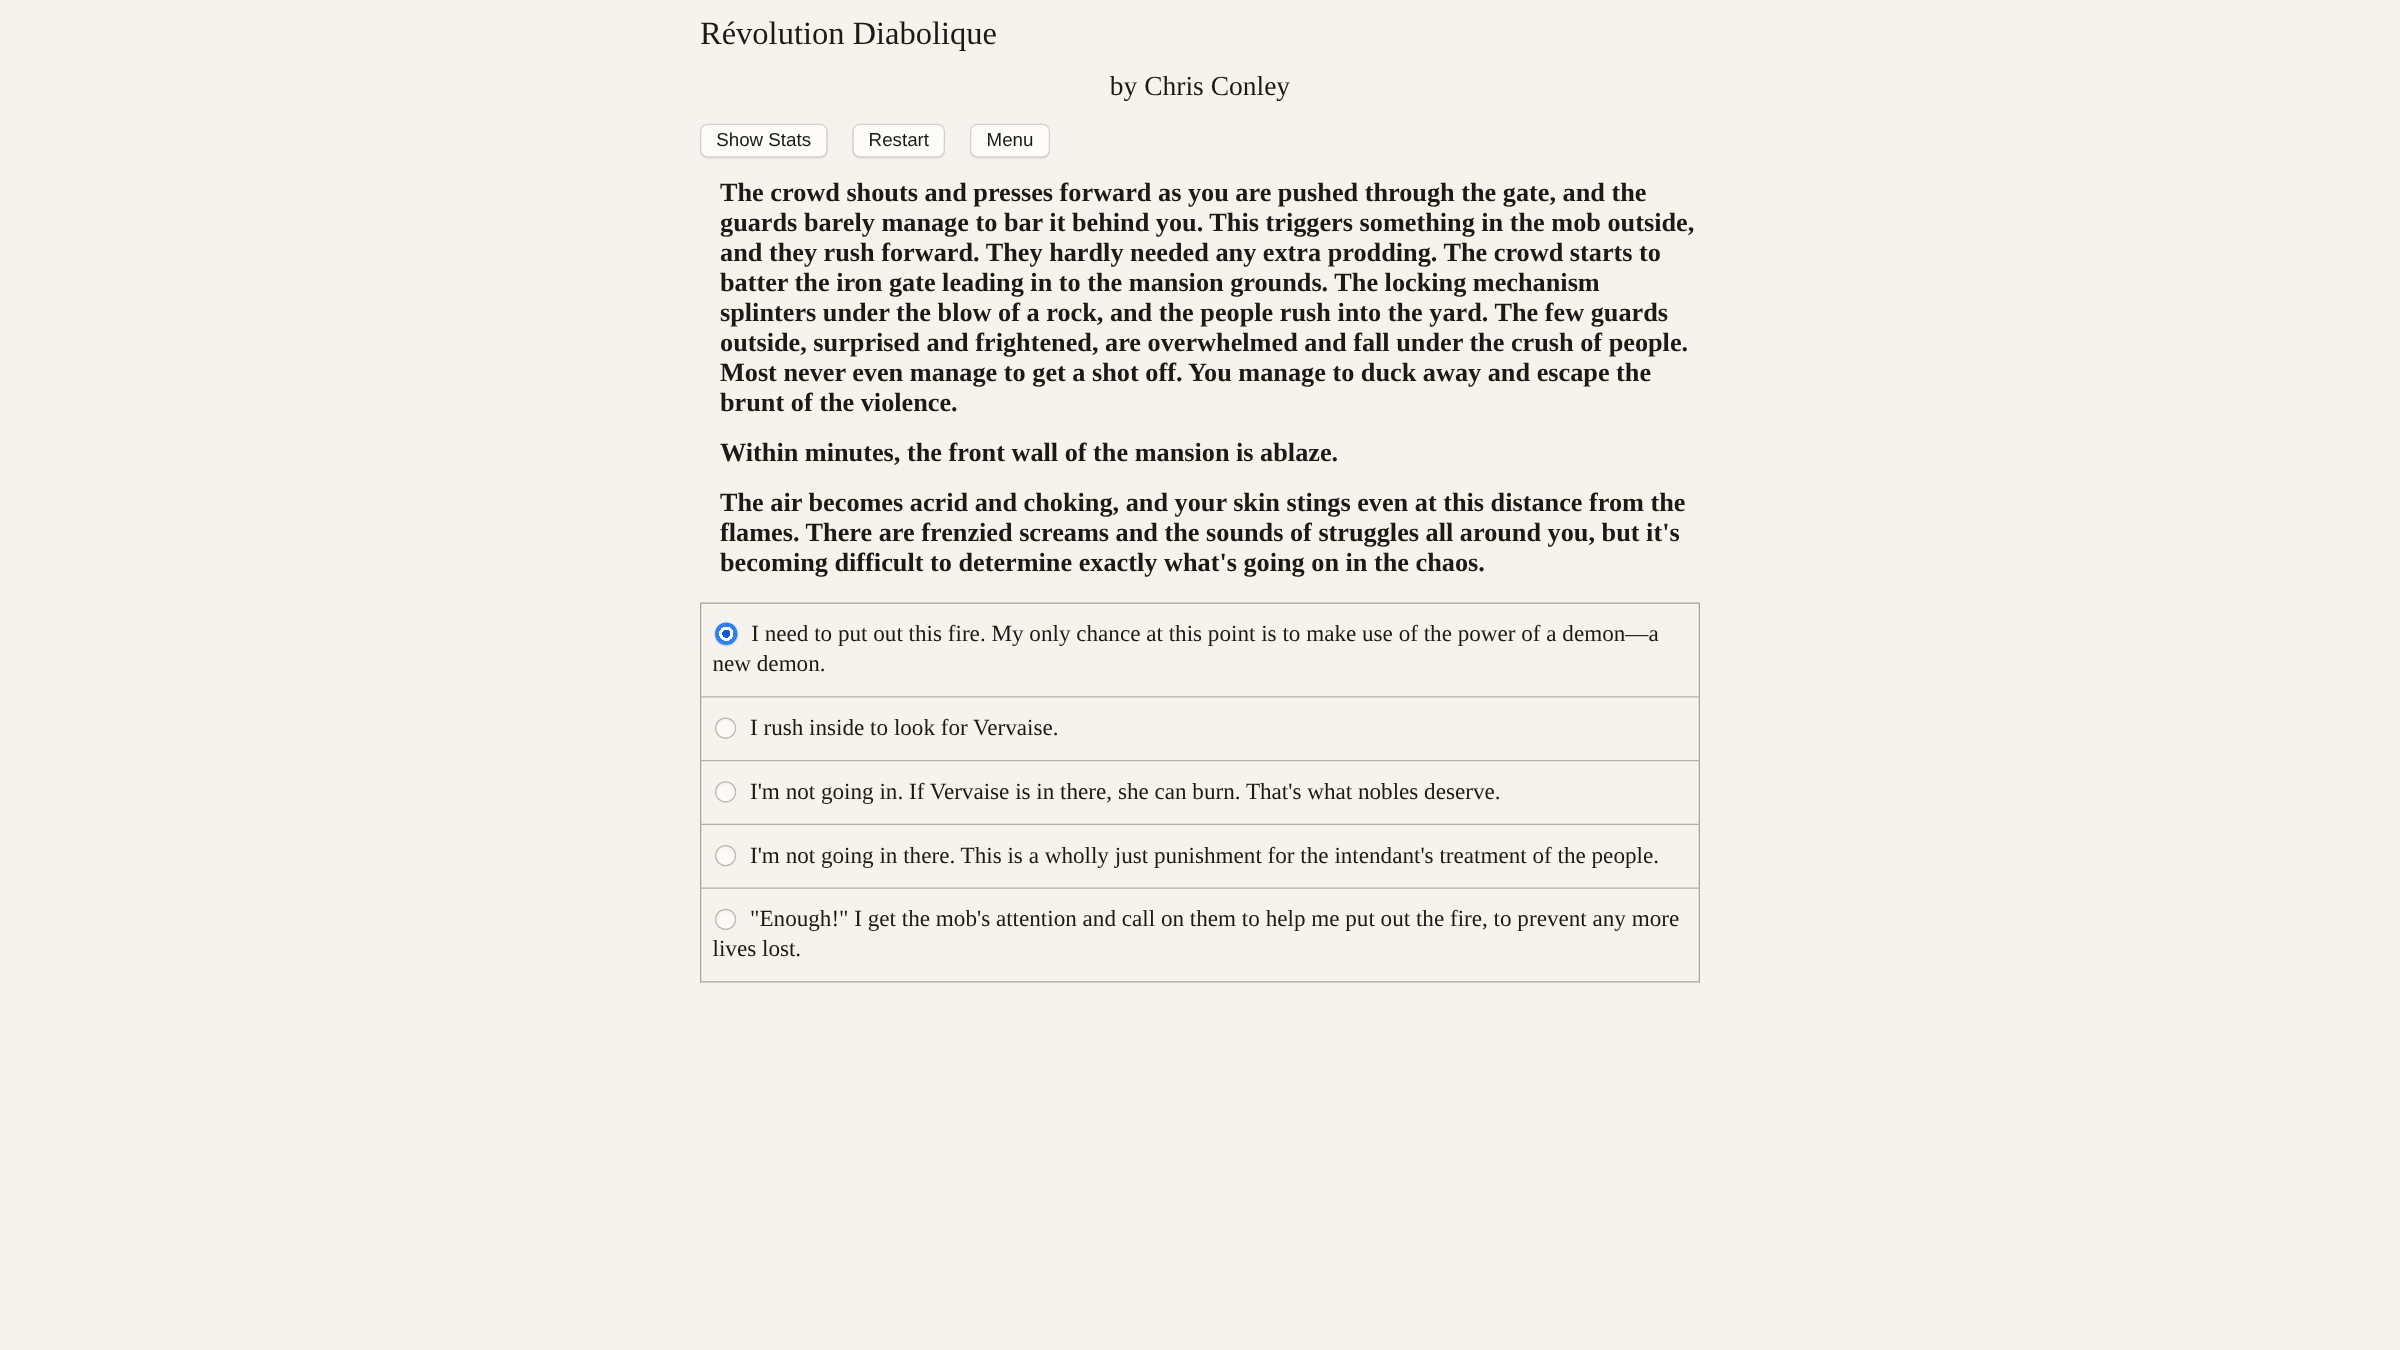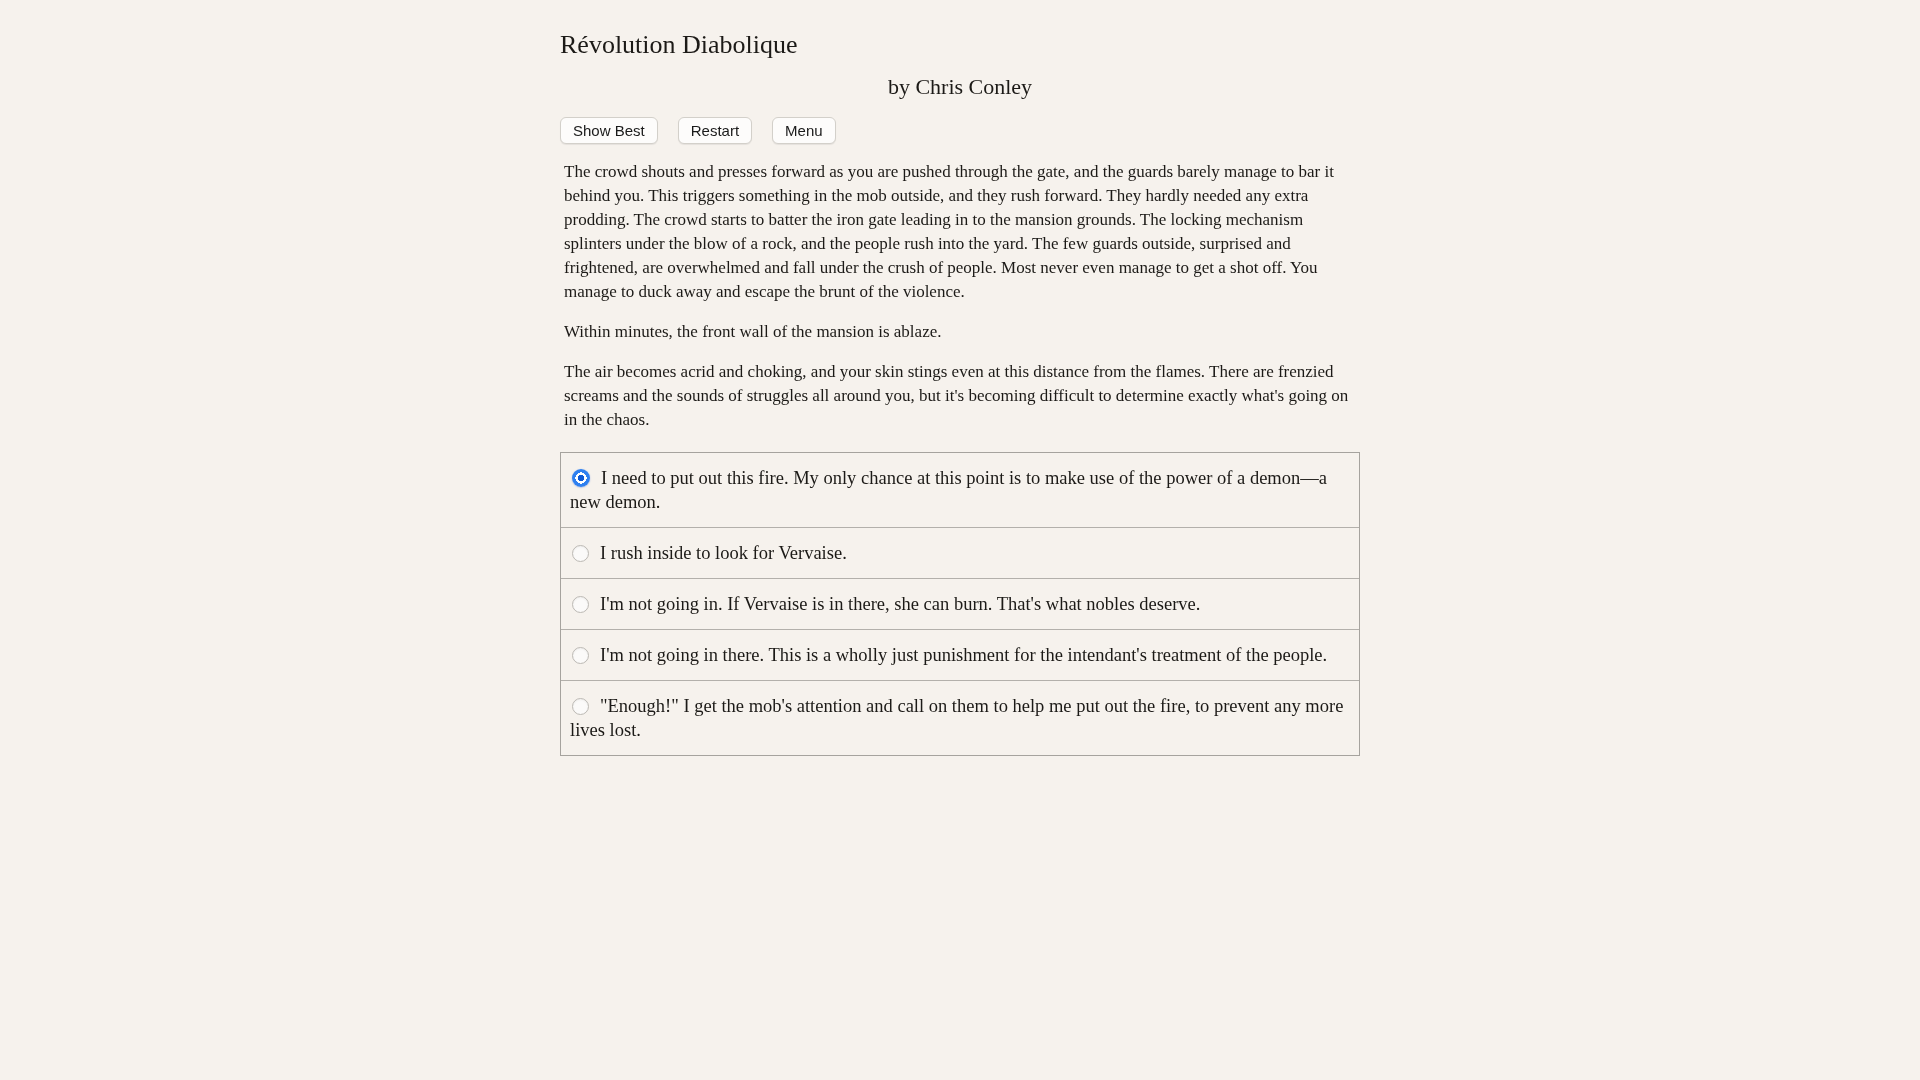--- a/index.html
+++ b/index.html
@@ -15,21 +15,21 @@
   body{
     width:1920px;height:1080px;
     background:var(--page-bg);
     color:var(--ink);
     font-family:"Liberation Serif","DejaVu Serif",serif;
     overflow:hidden;
   }
   .column{
     width:800px;
     margin:0 auto;
-    padding-top:29px;
+    padding-top:11px;
   }
   .page-title{
     font-size:26px;
     font-weight:400;
     line-height:1.2;
     margin:0 0 14px 0;
   }
   .byline{
     font-size:22px;
     line-height:1.2;
@@ -45,23 +45,24 @@
     color:#1a1a1a;
     background:#fdfcfb;
     border:1px solid #d3d0ca;
     border-radius:6px;
     padding:4px 12px;
     margin-right:16px;
     box-shadow:0 1px 1px rgba(0,0,0,0.07);
     cursor:pointer;
   }
   .story p{
-    font-size:17px;
+    font-size:21px;
     line-height:24px;
-    margin:0 0 16px 4px;
+    margin:0 0 16px 16px;
+    font-weight:bold;
   }
   .choices{
     border:1px solid var(--box-border);
     border-radius:0;
     margin-top:20px;
   }
   .choice-row{
     display:block;
     padding:13px 14px 13px 9px;
     font-size:18.5px;
@@ -107,21 +108,21 @@
 </head>
 <body>
 
 <main class="column">
 
   <h1 class="page-title">Révolution Diabolique</h1>
 
   <p class="byline">by Chris Conley</p>
 
   <div class="toolbar">
-    <button>Show Best</button>
+    <button>Show Stats</button>
     <button>Restart</button>
     <button>Menu</button>
   </div>
 
   <div class="story">
     <p>The crowd shouts and presses forward as you are pushed through the gate, and the guards barely manage to bar it behind you. This triggers something in the mob outside, and they rush forward. They hardly needed any extra prodding. The crowd starts to batter the iron gate leading in to the mansion grounds. The locking mechanism splinters under the blow of a rock, and the people rush into the yard. The few guards outside, surprised and frightened, are overwhelmed and fall under the crush of people. Most never even manage to get a shot off. You manage to duck away and escape the brunt of the violence.</p>
     <p>Within minutes, the front wall of the mansion is ablaze.</p>
     <p>The air becomes acrid and choking, and your skin stings even at this distance from the flames. There are frenzied screams and the sounds of struggles all around you, but it's becoming difficult to determine exactly what's going on in the chaos.</p>
   </div>
 

